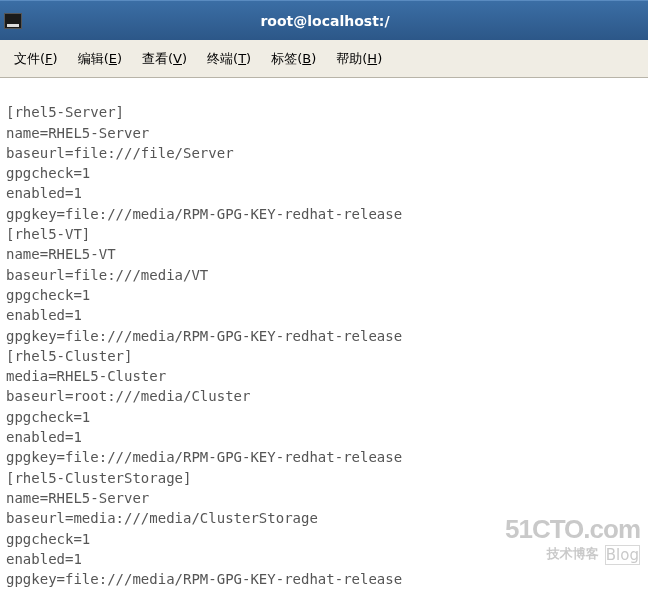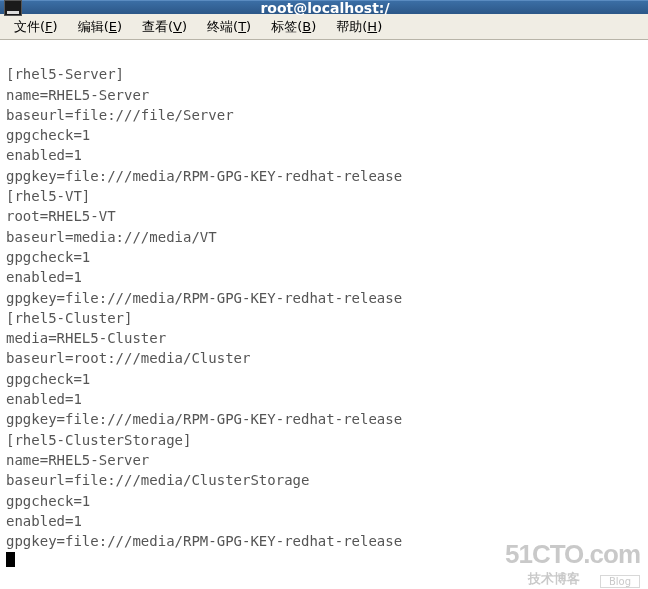--- a/index.html
+++ b/index.html
@@ -5,21 +5,21 @@
     * { margin: 0; padding: 0; box-sizing: border-box; }
     body {
       width: 648px;
       height: 589px;
       font-family: "DejaVu Sans", "WenQuanYi", sans-serif;
       background: #fff;
       position: relative;
       overflow: hidden;
     }
     .titlebar {
-      height: 14px;
+      height: 40px;
       background: linear-gradient(to bottom, #3b6ea5 0%, #2c5788 100%);
       display: flex;
       align-items: center;
       border-top: 1px solid #5a8bc0;
       padding: 0 4px;
     }
     .titlebar-icon {
       width: 18px;
       height: 16px;
       background: #1a1a1a;
@@ -37,21 +37,21 @@
     }
     .titlebar-title {
       flex: 1;
       color: #fff;
       font-weight: bold;
       font-size: 14px;
       text-align: center;
       padding-right: 20px;
     }
     .menubar {
-      height: 26px;
+      height: 38px;
       background: #f0ede4;
       border-bottom: 1px solid #b8b4a8;
       display: flex;
       align-items: center;
       padding: 0 6px;
       gap: 4px;
     }
     .menu-item {
       font-size: 13px;
       color: #000;
@@ -73,48 +73,48 @@
       display: inline-block;
       width: 9px;
       height: 15px;
       background: #000;
       vertical-align: baseline;
       margin-top: 1px;
     }
     .watermark {
       position: absolute;
       right: 8px;
-      bottom: 1px;
+      bottom: 24px;
       text-align: right;
       opacity: 0.45;
       pointer-events: none;
     }
     .wm-main {
       font-family: Arial, sans-serif;
       font-size: 26px;
       font-weight: bold;
       color: #888;
       letter-spacing: -1px;
     }
     .wm-sub {
       display: flex;
-      align-items: flex-end;
+      align-items: flex-start;
       justify-content: flex-end;
-      gap: 20px;
+      gap: 6px;
     }
     .wm-cn {
       font-size: 13px;
       color: #888;
       font-weight: bold;
     }
     .wm-blog {
-      font-size: 10px;
+      font-size: 15px;
       color: #888;
       border: 1px solid #aaa;
-      padding: 0 8px;
+      padding: 0 0;
     }
   </style>
 </head>
 <body>
 
 <div class="titlebar">
   <div class="titlebar-icon">
     <div class="titlebar-icon-inner"></div>
   </div>
   <div class="titlebar-title">root@localhost:/</div>
@@ -130,34 +130,34 @@
 </div>
 
 <div class="terminal-content">
 <span>[rhel5-Server]</span>
 <span>name=RHEL5-Server</span>
 <span>baseurl=file:///file/Server</span>
 <span>gpgcheck=1</span>
 <span>enabled=1</span>
 <span>gpgkey=file:///media/RPM-GPG-KEY-redhat-release</span>
 <span>[rhel5-VT]</span>
-<span>root=RHEL5-VT</span>
-<span>baseurl=media:///media/VT</span>
+<span>name=RHEL5-VT</span>
+<span>baseurl=file:///media/VT</span>
 <span>gpgcheck=1</span>
 <span>enabled=1</span>
 <span>gpgkey=file:///media/RPM-GPG-KEY-redhat-release</span>
 <span>[rhel5-Cluster]</span>
 <span>media=RHEL5-Cluster</span>
 <span>baseurl=root:///media/Cluster</span>
 <span>gpgcheck=1</span>
 <span>enabled=1</span>
 <span>gpgkey=file:///media/RPM-GPG-KEY-redhat-release</span>
 <span>[rhel5-ClusterStorage]</span>
 <span>name=RHEL5-Server</span>
-<span>baseurl=file:///media/ClusterStorage</span>
+<span>baseurl=media:///media/ClusterStorage</span>
 <span>gpgcheck=1</span>
 <span>enabled=1</span>
 <span>gpgkey=file:///media/RPM-GPG-KEY-redhat-release</span>
 <span class="cursor"></span>
 </div>
 
 <div class="watermark">
   <div class="wm-main">51CTO.com</div>
   <div class="wm-sub">
     <span class="wm-cn">技术博客</span>

